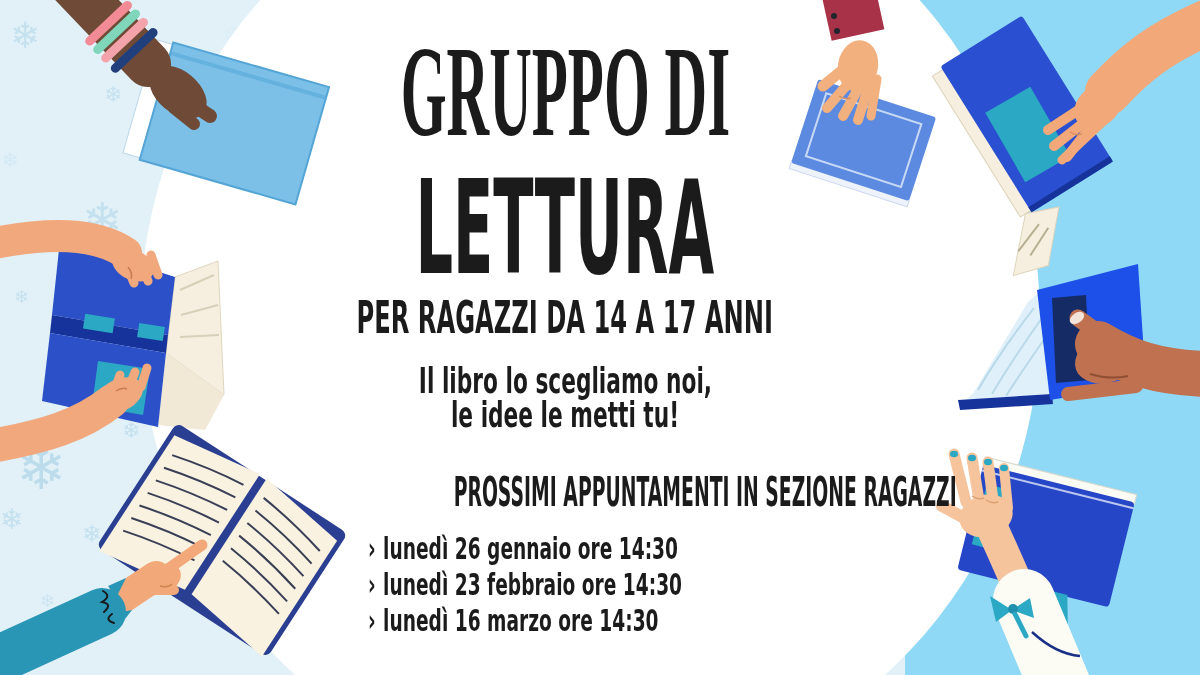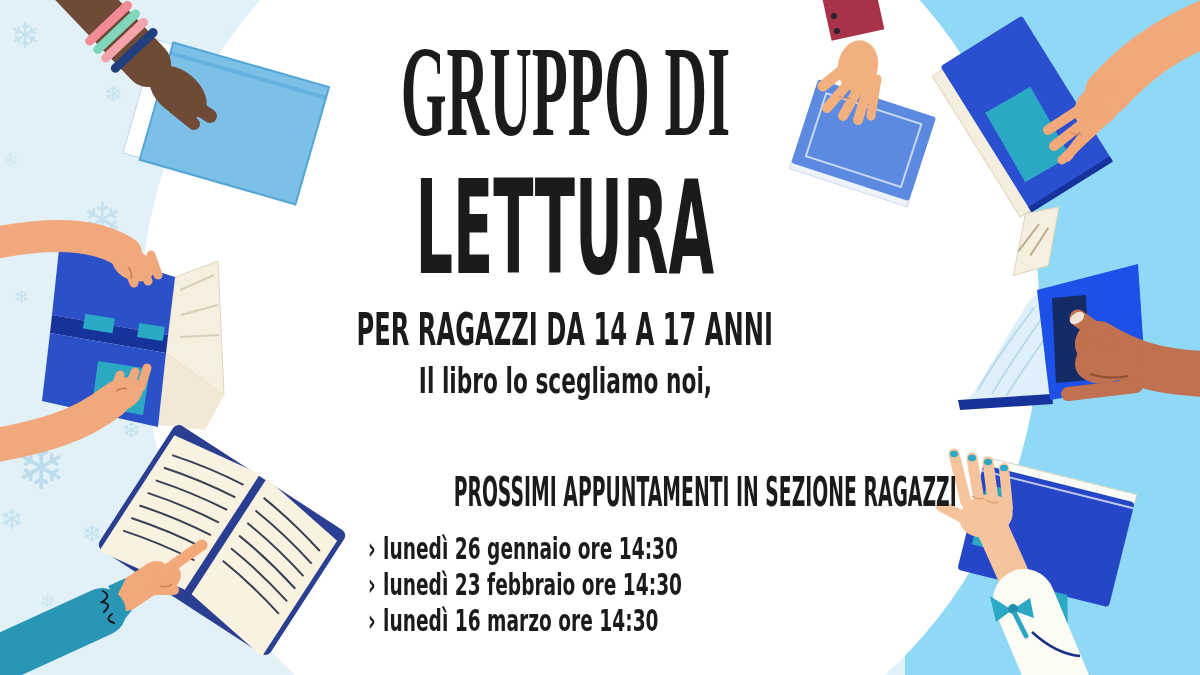--- a/index.html
+++ b/index.html
@@ -229,22 +229,23 @@
       <polygon points="84,162 62,148 68,174" fill="#2ba8c4"></polygon>
       <polygon points="84,162 102,150 106,170" fill="#2ba8c4"></polygon>
       <circle cx="85" cy="161" r="5" fill="#1f8fae"></circle>
       <path d="M 87 166 L 98 188" stroke="#2ba8c4" stroke-width="5" stroke-linecap="round" fill="none"></path>
       <path d="M 104 184 Q 128 206 152 208" stroke="#1a2f86" stroke-width="2.5" fill="none"></path>
     </g>
   </svg>
 
   <div class="txt title" style="top:22px;font-family:Liberation Serif, serif;"><span class="t-in">GRUPPO DI</span></div>
   <div class="txt title" style="top:158px;"><span class="t-in">LETTURA</span></div>
-  <div class="txt subtitle" style="top:304px;"><span class="t-in">PER RAGAZZI DA 14 A 17 ANNI</span></div>
+  <div class="txt subtitle" style="top:292px;"><span class="t-in">PER RAGAZZI DA 14 A 17 ANNI</span></div>
   <div class="txt tagline" style="top:364px;"><span class="t-in">Il libro lo scegliamo noi,</span></div>
+  <div class="txt tagline" style="top:398px;"><span class="t-in">le idee le metti tu!</span></div>
   <div class="txt heading" style="top:468px;"><span class="t-in">PROSSIMI APPUNTAMENTI IN SEZIONE RAGAZZI</span></div>
 
   <div class="appts">
     <div class="appt-row">
       <span class="bullet">›</span><span>lunedì 26 gennaio ore 14:30</span>
     </div>
     <div class="appt-row">
       <span class="bullet">›</span><span>lunedì 23 febbraio ore 14:30</span>
     </div>
     <div class="appt-row">

